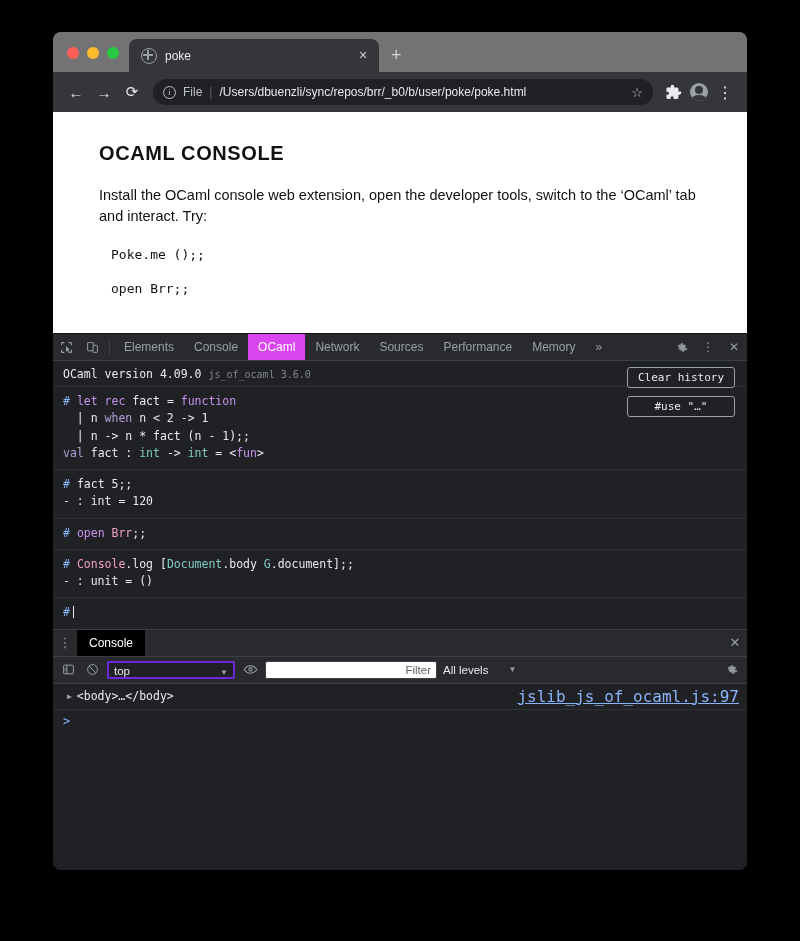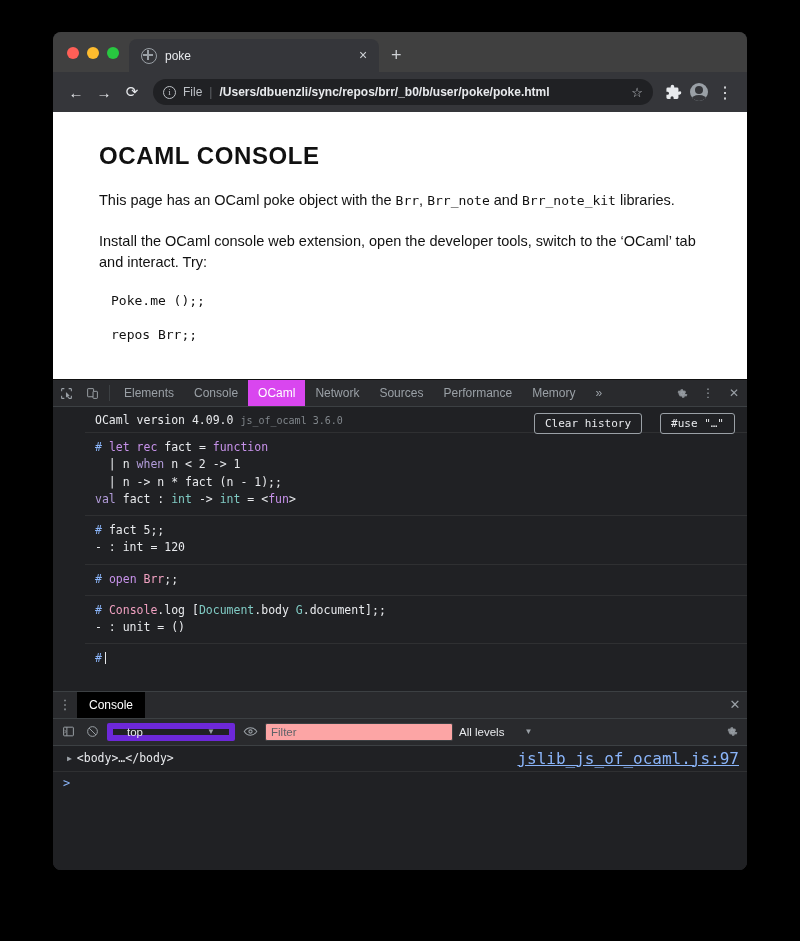--- a/index.html
+++ b/index.html
@@ -16,21 +16,21 @@
     background: #292a2d;
     border-radius: 8px;
     overflow: hidden;
     box-shadow: 0 4px 24px rgba(0,0,0,0.6);
     display: flex;
     flex-direction: column;
   }
   
   .tabstrip {
     height: 40px;
-    background: #404040;
+    background: #737373;
     display: flex;
     align-items: flex-end;
     padding-left: 8px;
     flex: 0 0 auto;
   }
   .traffic {
     display: flex;
     align-items: center;
     gap: 8px;
     padding: 0 10px 13px 6px;
@@ -122,21 +122,21 @@
     border-radius: 50%;
     font-size: 9px;
     line-height: 11px;
     text-align: center;
     color: #bdc1c6;
     flex: 0 0 auto;
     font-family: "Liberation Serif", serif;
   }
   .omnibox .scheme { color: #bdc1c6; }
   .omnibox .sep { color: #5f6368; }
-  .omnibox .url { white-space: nowrap; overflow: hidden; text-overflow: ellipsis; font-weight: bold; }
+  .omnibox .url { white-space: nowrap; overflow: hidden; text-overflow: ellipsis; }
   .omnibox .star { margin-left: auto; color: #bdc1c6; font-size: 13px; }
   .tb-icon {
     width: 24px; height: 24px;
     display: flex; align-items: center; justify-content: center;
     color: #e8eaed;
     flex: 0 0 auto;
   }
   .avatar {
     width: 18px; height: 18px; border-radius: 50%;
     background: #9aa0a6;
@@ -152,21 +152,21 @@
     width: 16px; height: 10px; border-radius: 50% 50% 0 0; background: #35363a;
   }
   
   .page {
     background: #fff;
     padding: 22px 46px 18px 46px;
     flex: 0 0 auto;
     color: #111;
   }
   .page h1 {
-    font-size: 24px;
+    font-size: 20px;
     letter-spacing: 0.6px;
     margin: 8px 0 20px 0;
     font-weight: bold;
   }
   .page p {
     font-size: 14.5px;
     line-height: 1.45;
     margin: 0 0 20px 0;
   }
   .page code, .page .codeline {
@@ -206,33 +206,32 @@
   }
   .dt-tab.active { background: #d946ef; color: #fff; }
   .dt-spacer { flex: 1 1 auto; }
   
   .ocaml {
     flex: 0 0 auto;
     background: #202124;
     font-family: "DejaVu Sans Mono", monospace;
     font-size: 11.5px;
     position: relative;
-    padding-bottom: 16px;
-    margin-left: 32px;
+    padding-bottom: 0;
   }
   .oc-version {
     padding: 6px 10px 5px 10px;
     color: #e8eaed;
     border-bottom: 1px solid #2f3032;
   }
   .oc-version .sub { color: #80868b; font-size: 10px; }
   .oc-buttons {
     position: absolute;
     right: 12px; top: 6px;
-    display: flex; flex-direction: row; gap: 18px;
+    display: flex; flex-direction: column; gap: 8px;
     align-items: stretch;
   }
   .oc-btn {
     background: #202124;
     border: 1px solid #9aa0a6;
     color: #e8eaed;
     border-radius: 3px;
     font-family: "DejaVu Sans Mono", monospace;
     font-size: 11px;
     padding: 3px 10px;
@@ -297,39 +296,40 @@
     color: #c5c8cc;
     flex: 0 0 auto;
   }
   .ct-icon {
     width: 18px; height: 18px;
     display: flex; align-items: center; justify-content: center;
     color: #9aa0a6;
   }
   .ctx-select {
     background: #202124;
-    border: 6px solid #6d28d9;
+    border: 2px solid #6d28d9;
     border-radius: 2px;
     height: 18px;
     min-width: 128px;
-    display: flex; align-items: center;
+    display: flex; align-items: flex-end;
     justify-content: space-between;
-    padding: 0 14px;
+    padding: 0 5px;
     color: #e8eaed;
   }
   .ctx-select .caret { color: #9aa0a6; font-size: 8px; }
   .filter-input {
-    background: #fca5a5;
+    background: #ffffff;
     border: 1px solid #3c4043;
     border-radius: 2px;
     height: 18px;
-    width: 188px;
+    width: 172px;
     display: flex; align-items: center;
     padding: 0 5px;
     color: #5f6368;
+    justify-content: flex-end;
   }
   .levels { display: flex; align-items: center; gap: 20px; color: #e8eaed; }
   .levels .caret { font-size: 8px; color: #9aa0a6; }
   .console-body {
     flex: 1 1 auto;
     font-family: "DejaVu Sans Mono", monospace;
     font-size: 11.5px;
     color: #e8eaed;
     min-height: 0;
   }
@@ -388,26 +388,23 @@
         </svg>
     </div>
     <div class="tb-icon">
       <span class="avatar"></span>
     </div>
     <div class="tb-icon">⋮</div>
   </div>
 
   <div class="page">
     <h1>OCAML CONSOLE</h1>
-    <p>
-      <span>This page has an OCaml poke object with the </span><code>Brr</code><span>, </span><code>Brr_note</code><span> and </span><code>Brr_note_kit</code><span> libraries.</span>
-    </p>
     <p>Install the OCaml console web extension, open the developer tools, switch to the ‘OCaml’ tab and interact. Try:</p>
     <code class="codeline">Poke.me ();;</code>
-    <code class="codeline">repos Brr;;</code>
+    <code class="codeline">open Brr;;</code>
   </div>
 
   <div class="devtools">
 
     <div class="dt-tabbar">
       <div class="dt-tool">
         <svg width="13" height="13" viewBox="0 0 24 24" fill="none" stroke="currentColor" stroke-width="2">
             <path d="M3 3h5M3 3v5M21 3h-5M21 3v5M3 21h5M3 21v-5M21 21h-5M21 21v-5"></path>
             <path d="M11 9l7 7-3 .6 1.8 3.2-1.8 1-1.8-3.2L11 20z" fill="currentColor" stroke="none"></path>
           </svg>

